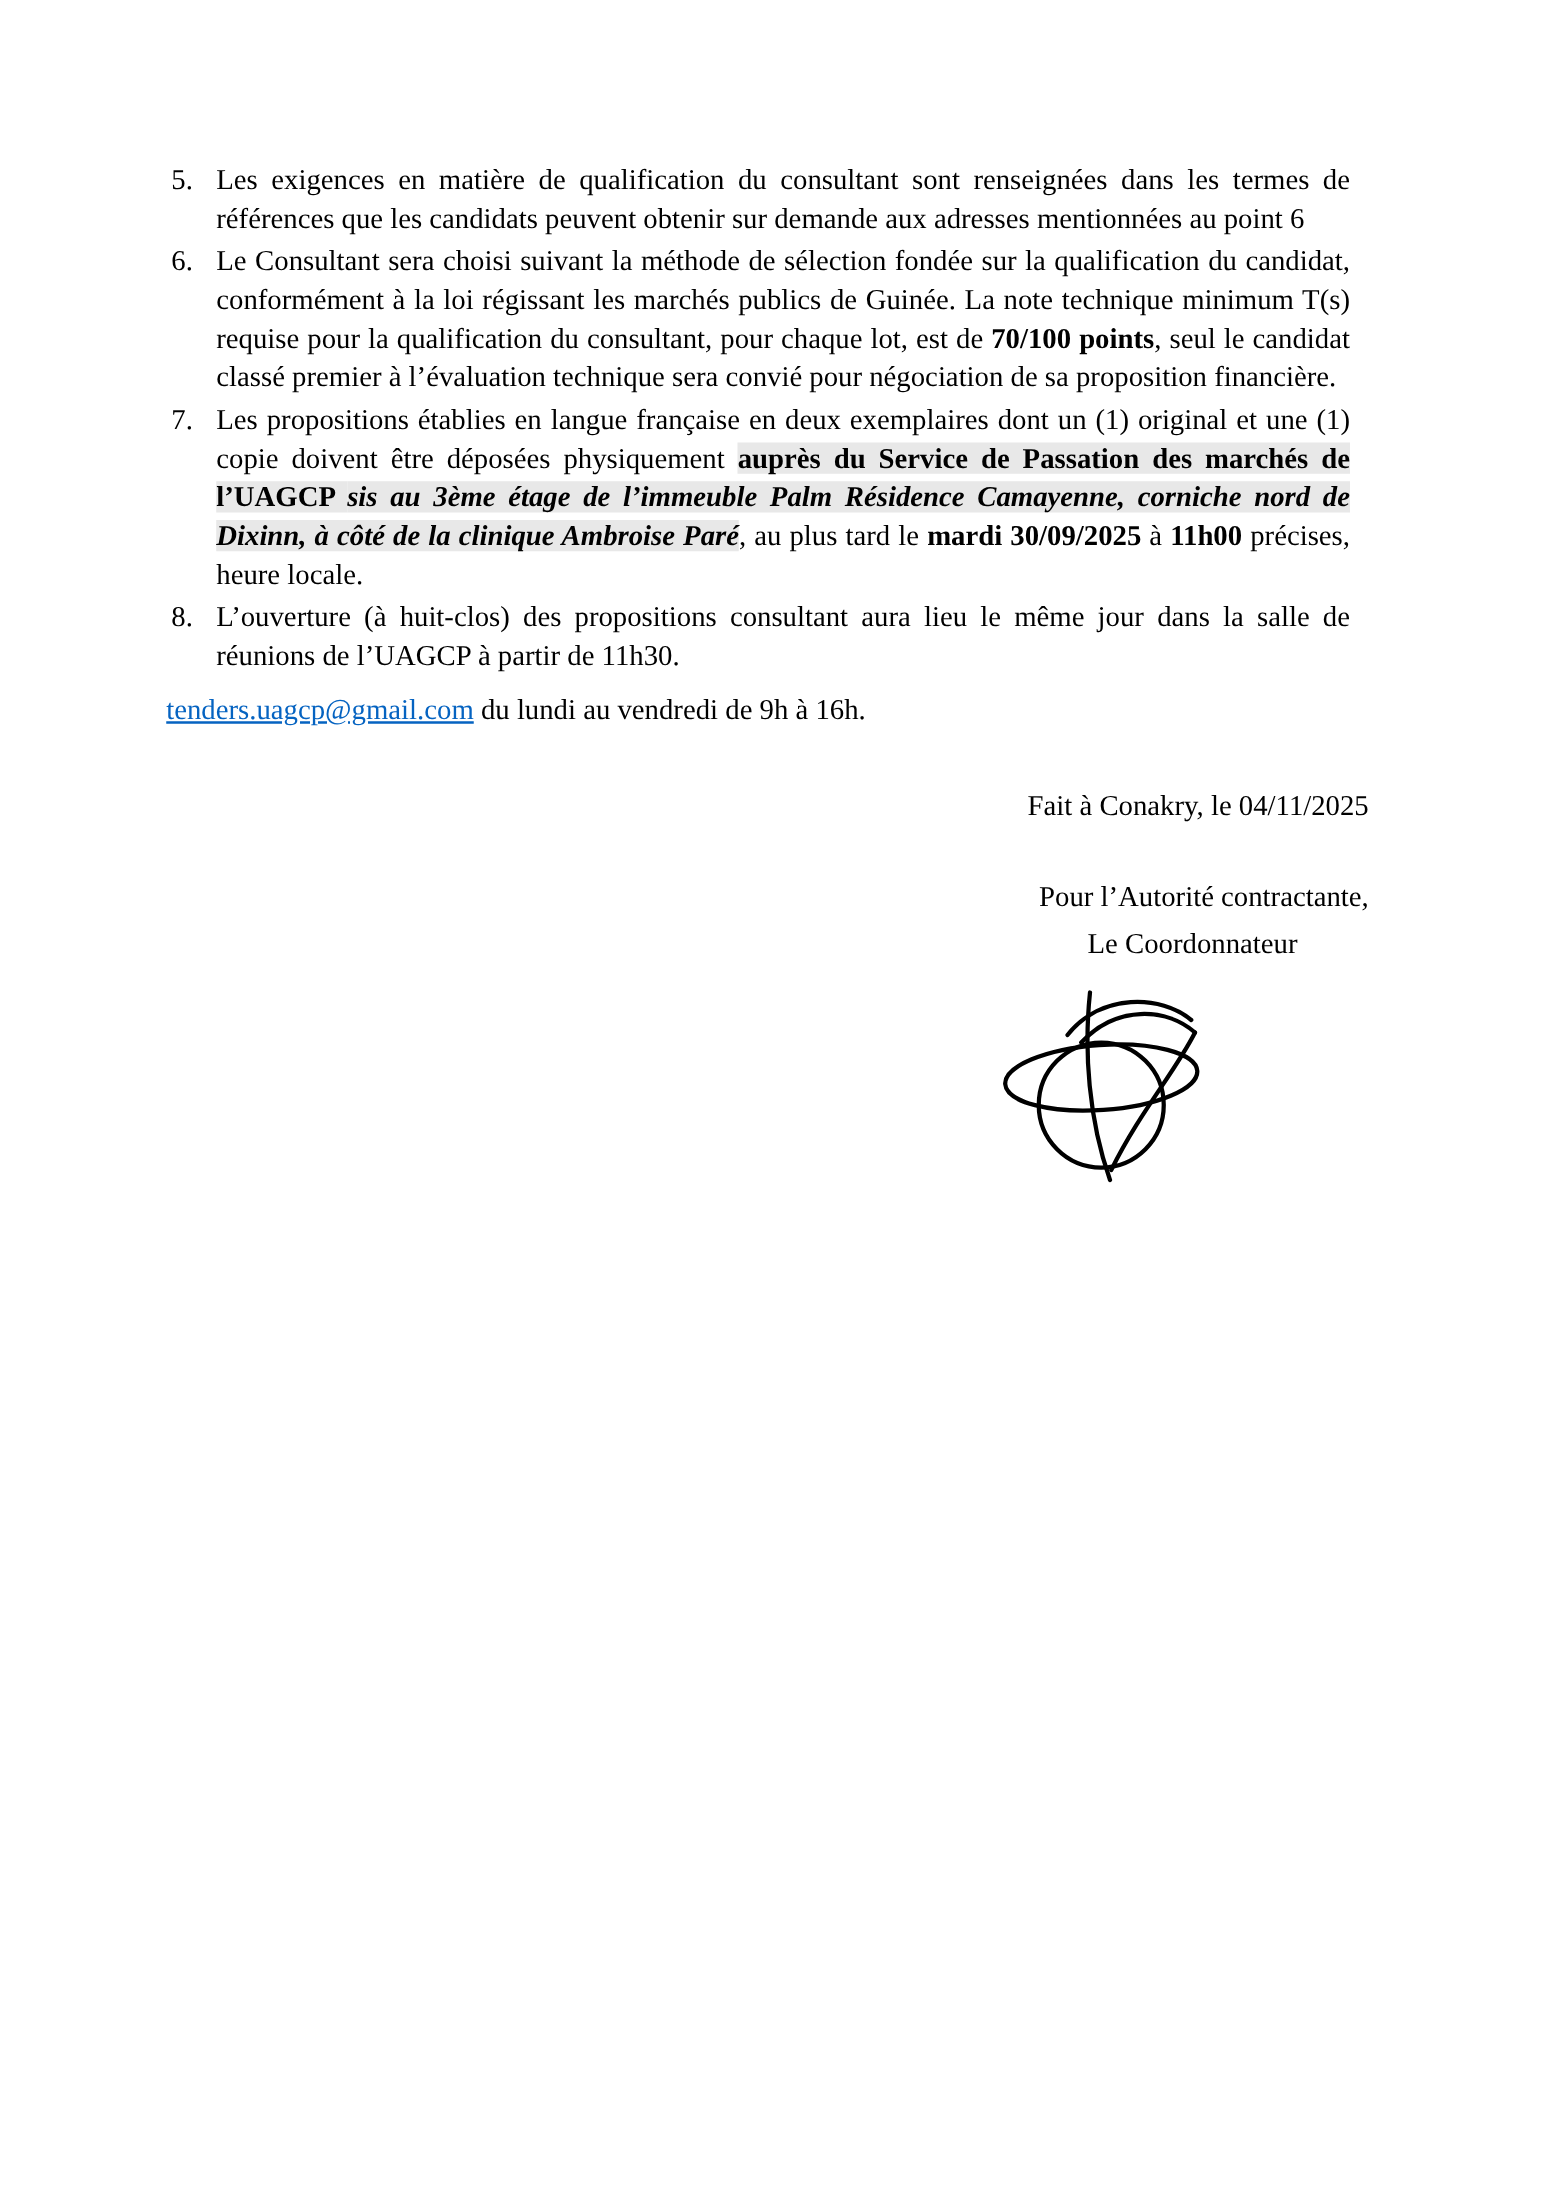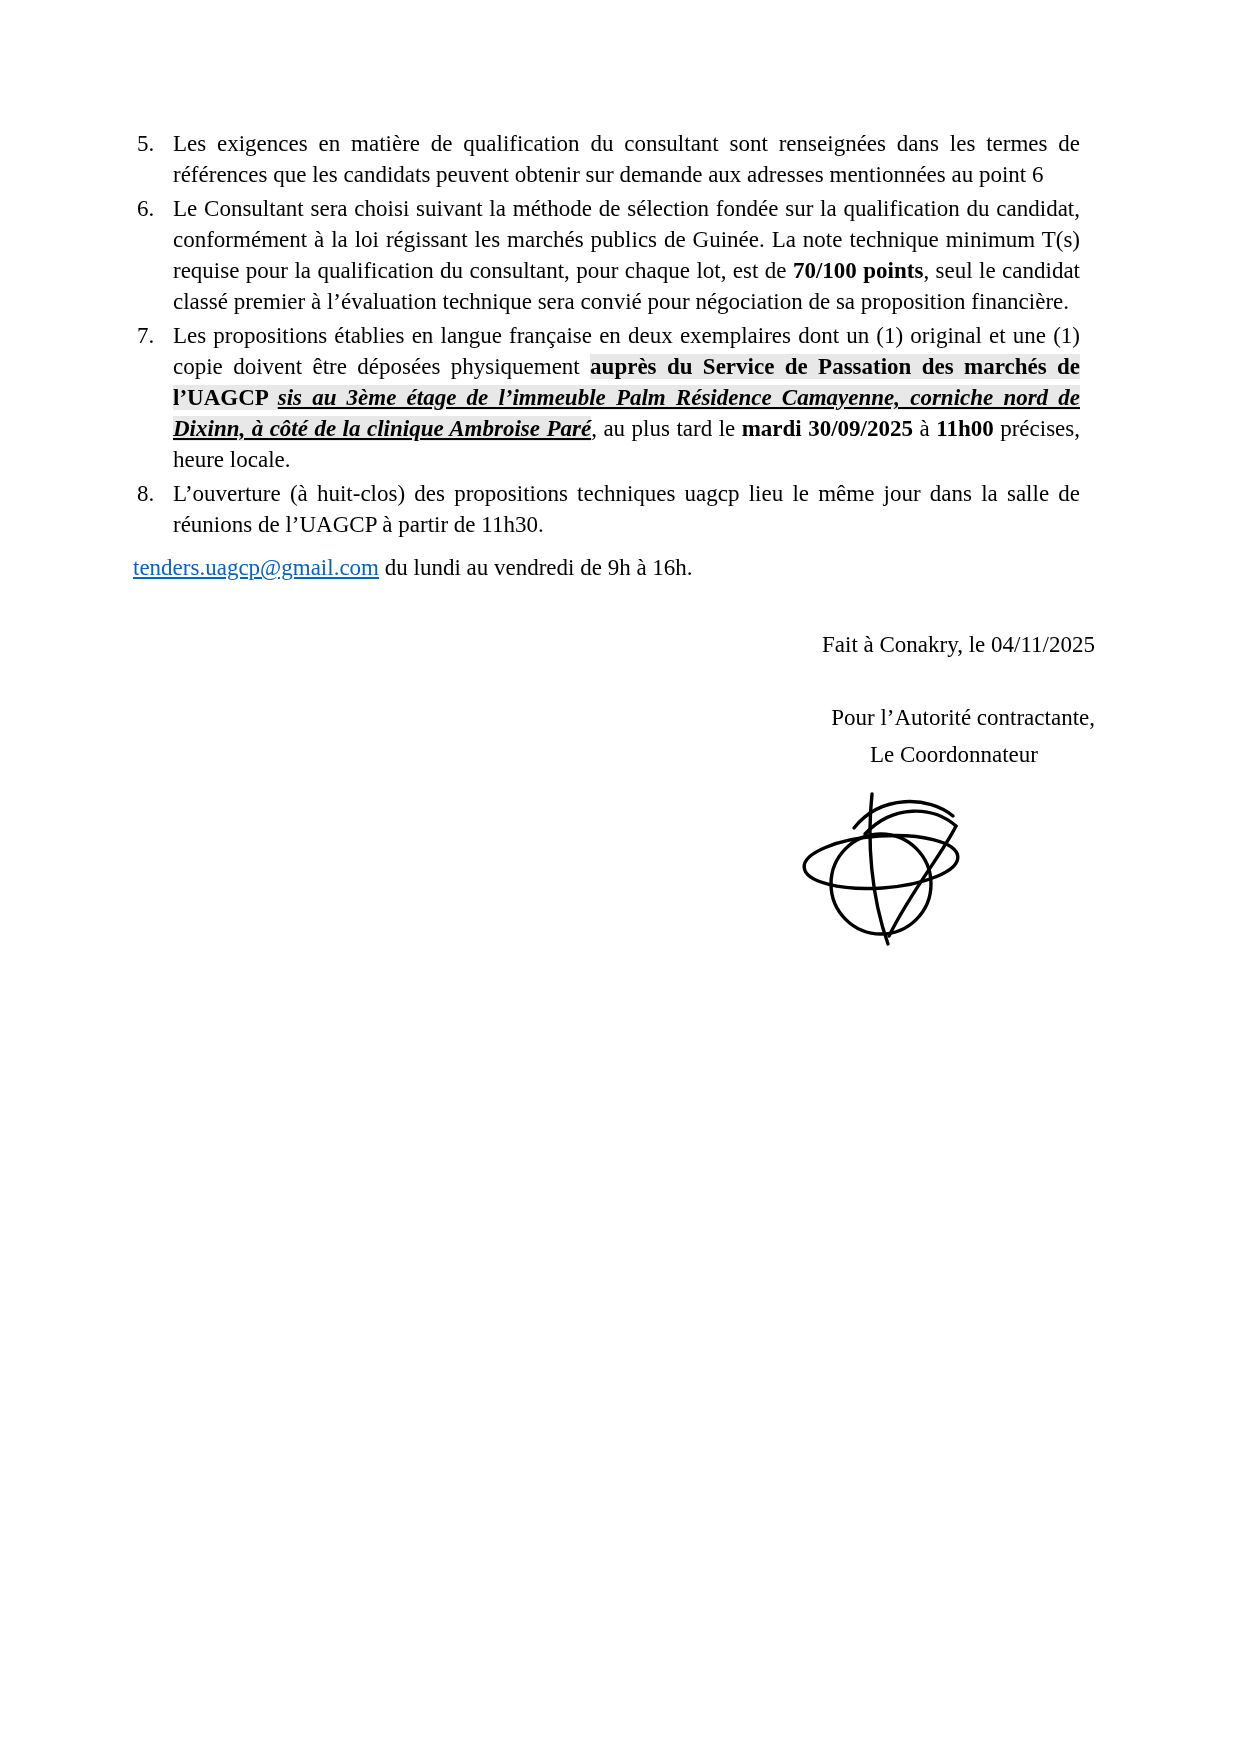--- a/index.html
+++ b/index.html
@@ -22,21 +22,21 @@
   .doc-item .num {
     flex: 0 0 40px;
     box-sizing: border-box;
     padding-left: 4px;
   }
   .doc-item .txt {
     flex: 1;
     text-align: justify;
   }
   .b  { font-weight: bold; }
-  .bi { font-weight: bold; font-style: italic; text-decoration: underline; }
+  .bi { font-weight: bold; font-style: italic; }
   .hl { background: #E8E8E8; }
   .contact { margin-top: 12px; }
   .contact-line1 {
     text-align: justify;
     text-align-last: justify;
   }
   .email-link {
     color: #0563C1;
     text-decoration: underline;
     cursor: pointer;
@@ -76,21 +76,21 @@
       <div class="txt"><span>Le Consultant sera choisi suivant la méthode de sélection fondée sur la qualification du candidat, conformément à la loi régissant les marchés publics de Guinée. La note technique minimum T(s) requise pour la qualification du consultant, pour chaque lot, est de </span><span class="b">70/100 points</span><span>, seul le candidat classé premier à l’évaluation technique sera convié pour négociation de sa proposition financière.</span></div>
     </div>
 
     <div class="doc-item">
       <div class="num">7.</div>
       <div class="txt"><span>Les propositions établies en langue française en deux exemplaires dont un (1) original et une (1) copie doivent être déposées physiquement </span><span class="b hl">auprès du Service de Passation des marchés de l’UAGCP </span><span class="bi hl">sis au 3ème étage de l’immeuble Palm Résidence Camayenne, corniche nord de Dixinn, à côté de la clinique Ambroise Paré</span><span>, au plus tard le </span><span class="b">mardi 30/09/2025</span><span> à </span><span class="b">11h00</span><span> précises, heure locale.</span></div>
     </div>
 
     <div class="doc-item">
       <div class="num">8.</div>
-      <div class="txt"><span>L’ouverture (à huit-clos) des propositions techniques uagcp lieu le même jour dans la salle de réunions de l’UAGCP à partir de 11h30.</span></div>
+      <div class="txt"><span>L’ouverture (à huit-clos) des propositions consultant aura lieu le même jour dans la salle de réunions de l’UAGCP à partir de 11h30.</span></div>
     </div>
 
   </div>
 
   <div class="contact">
     <div class="contact-line2"><span class="email-link">tenders.uagcp@gmail.com</span><span> du lundi au vendredi de 9h à 16h.</span></div>
   </div>
 
   <div class="closing">
     <div class="date-line">Fait à Conakry, le 04/11/2025</div>

